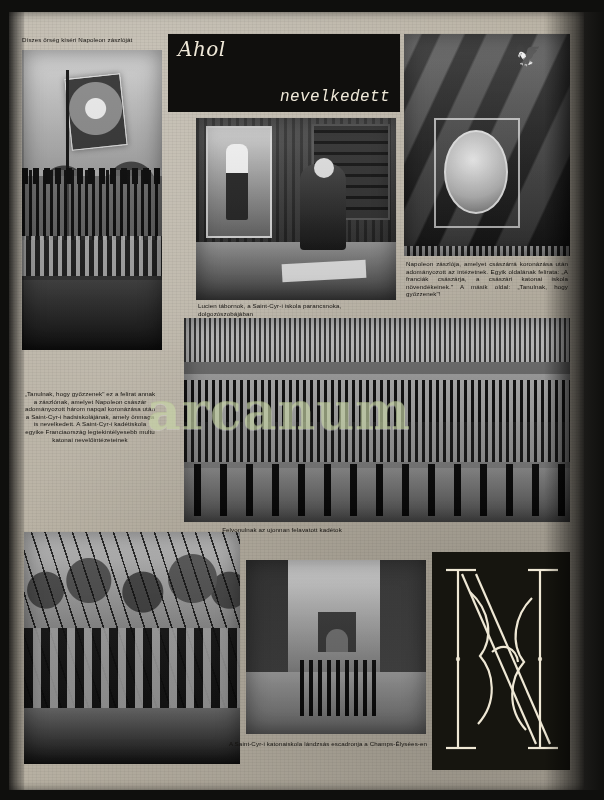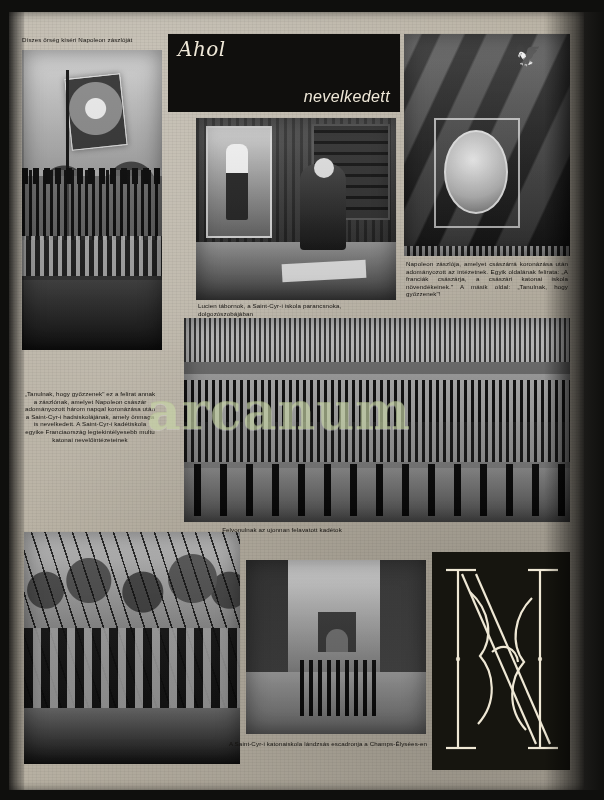--- a/index.html
+++ b/index.html
@@ -96,21 +96,21 @@
     position: absolute; left: 6px; top: 24px;
     font-family: "DejaVu Serif", serif;
     font-size: 31px;
     font-weight: bold;
     letter-spacing: 2px;
     color: #f4eee0;
     -webkit-text-stroke: 0.4px #f4eee0;
   }
   #m-nev {
     position: absolute; right: 10px; top: 54px;
-    font-family: Liberation Sans, sans-serif;
+    font-family: Liberation Mono, monospace;
     font-style: italic;
     font-size: 16px;
     letter-spacing: .4px;
     color: #efe8d8;
   }
 
   
   #watermark {
     position: absolute;
     left: 95px; top: 368px;

